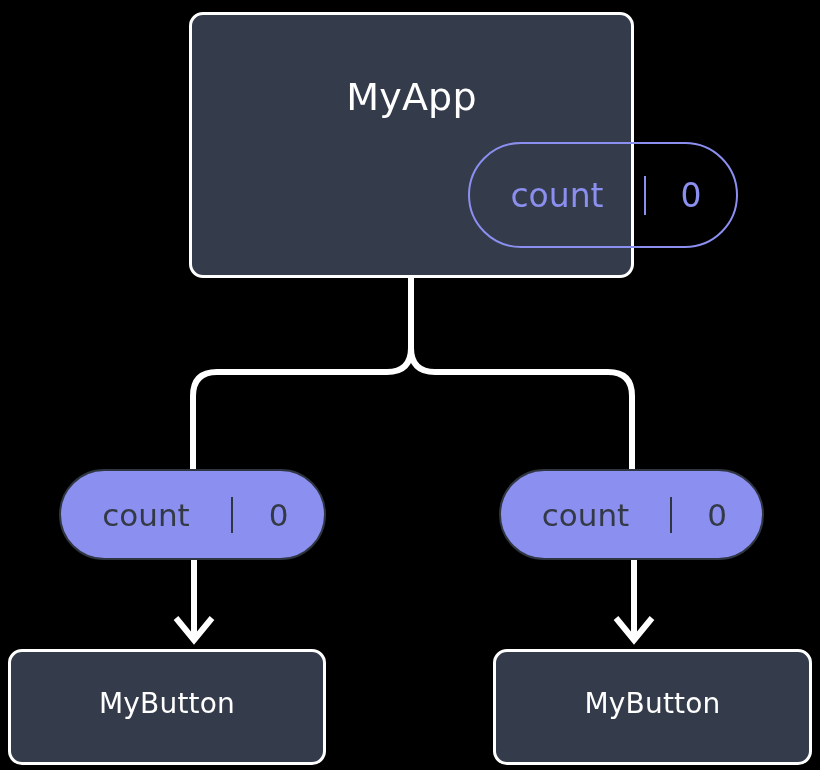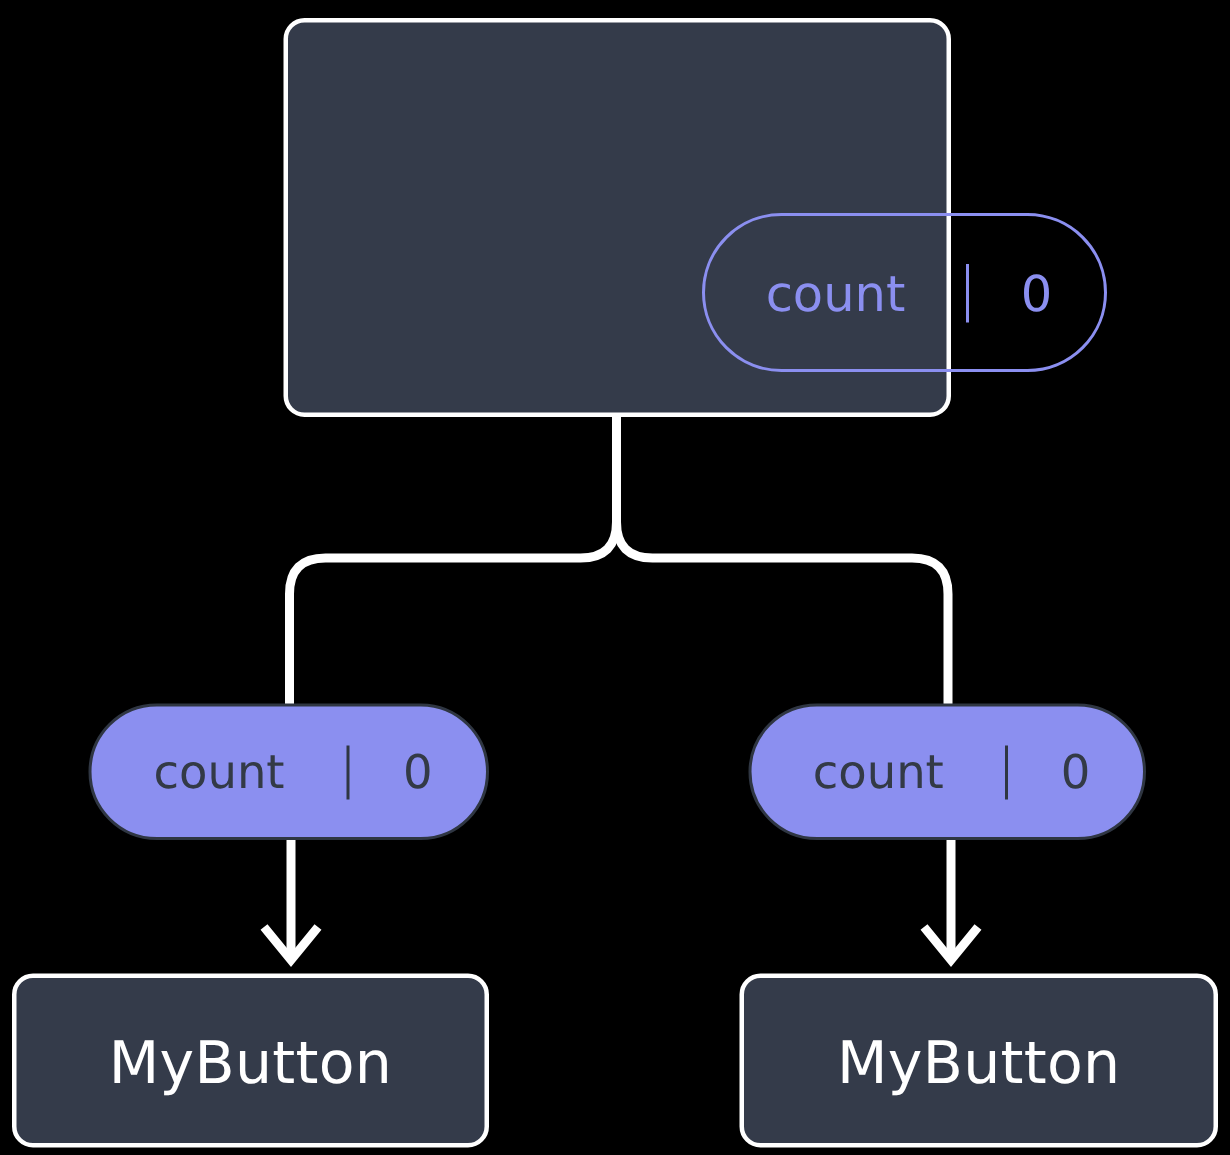--- a/index.html
+++ b/index.html
@@ -58,21 +58,21 @@
     font-size: 38px;
   }
 
   .button-box {
     height: 116px;
   }
   #mybutton-left-box  { left: 8px;   top: 649px; width: 318px; }
   #mybutton-right-box { left: 493px; top: 649px; width: 319px; }
   .button-title {
     top: 35px;
-    font-size: 39px;
+    font-size: 28px;
   }
 
   
   .pill {
     position: absolute;
     box-sizing: border-box;
     display: flex;
     align-items: center;
     overflow: hidden;
   }
@@ -161,20 +161,21 @@
       <path d="M 176 618 L 194 640 L 212 618" fill="none" stroke="#ffffff" stroke-width="6" stroke-linecap="butt" stroke-linejoin="miter"></path>
     </g>
 
     <g>
       <path d="M 634 560 L 634 640" fill="none" stroke="#ffffff" stroke-width="6" stroke-linecap="butt"></path>
       <path d="M 616 618 L 634 640 L 652 618" fill="none" stroke="#ffffff" stroke-width="6" stroke-linecap="butt" stroke-linejoin="miter"></path>
     </g>
   </svg>
 
   <div id="myapp-box" class="node-box">
+    <div id="myapp-title" class="node-title">MyApp</div>
 
     <div id="myapp-pill" class="pill">
       <div class="pill-key">count</div>
       <div class="pill-val">0</div>
     </div>
   </div>
 
   <div id="pill-left" class="pill pill-filled">
     <div class="pill-key">count</div>
     <div class="pill-val">0</div>

